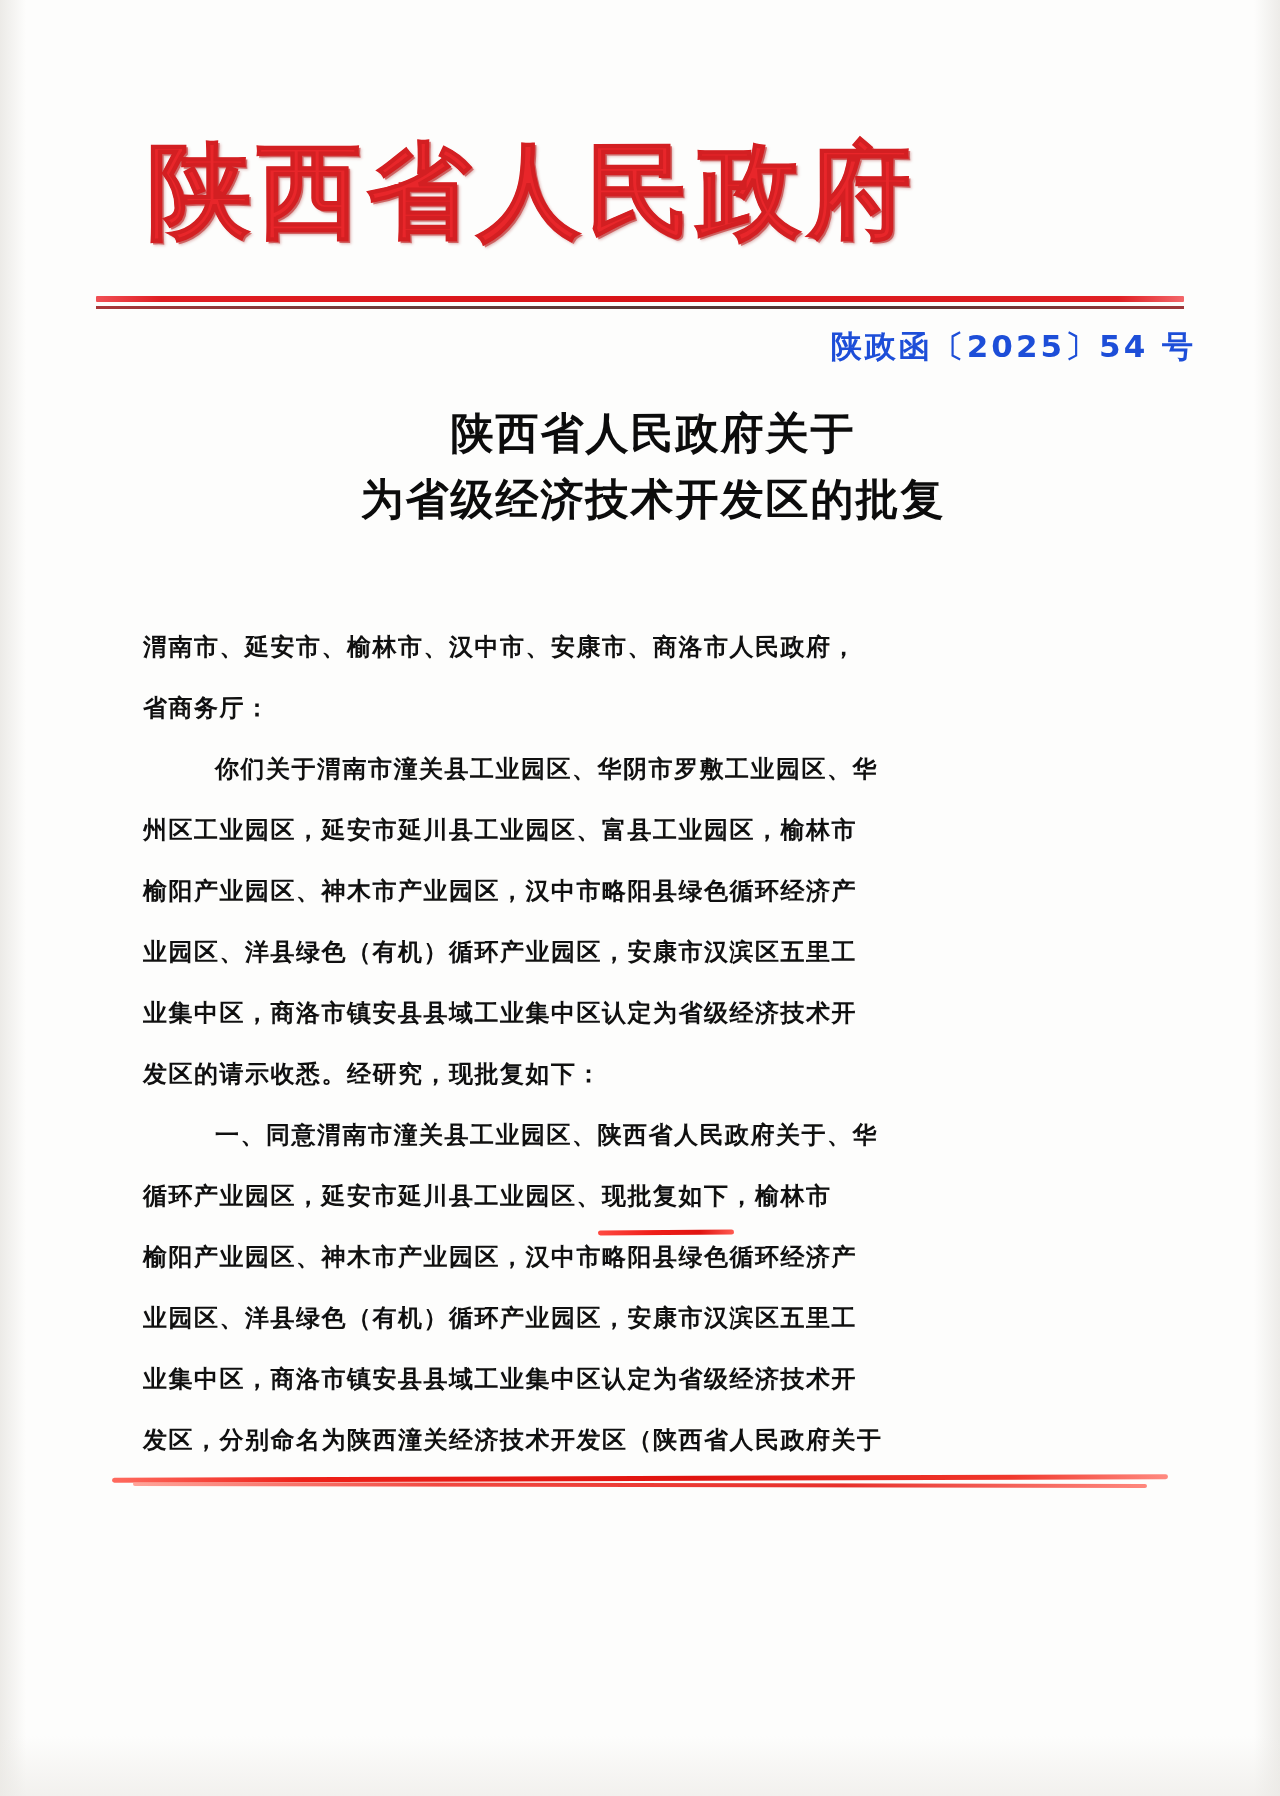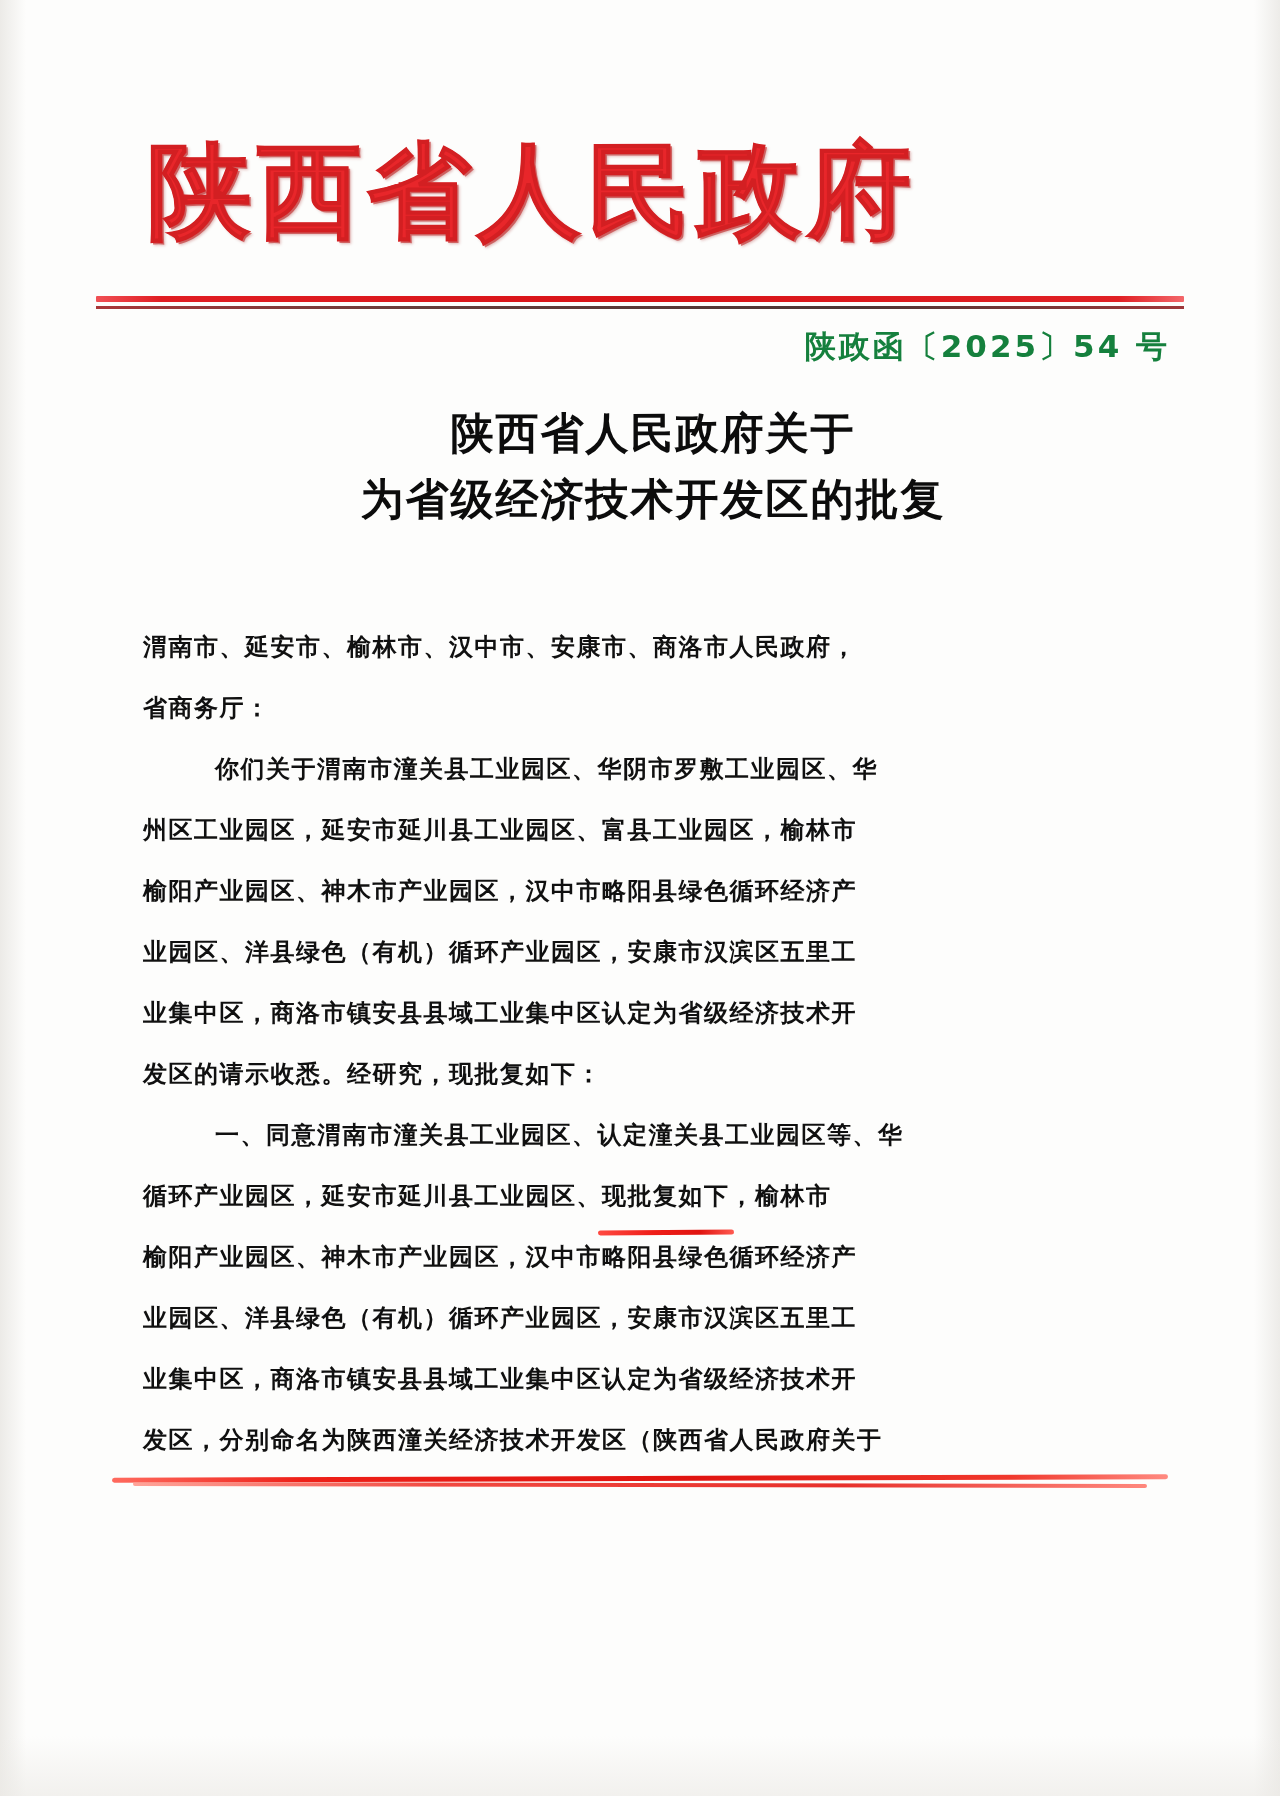--- a/index.html
+++ b/index.html
@@ -68,27 +68,27 @@
     opacity: 0.85;
   }
 
   
   .doc-number {
     position: absolute;
     top: 326px;
     left: 0;
     width: 1280px;
     text-align: right;
-    padding-right: 110px;
+    padding-right: 84px;
     box-sizing: border-box;
     font-family: "DejaVu Sans", "Liberation Sans", sans-serif;
     font-size: 31px;
     font-weight: 700;
     letter-spacing: 3px;
-    color: #15803d;
+    color: #1d4ed8;
   }
 
   
   .doc-title {
     position: absolute;
     top: 400px;
     left: 17px;
     width: 1272px;
     text-align: center;
   }
@@ -223,21 +223,21 @@
     <div class="body-line">渭南市、延安市、榆林市、汉中市、安康市、商洛市人民政府，</div>
     <div class="body-line">省商务厅：</div>
 
     <div class="body-line indent">你们关于渭南市潼关县工业园区、华阴市罗敷工业园区、华</div>
     <div class="body-line">州区工业园区，延安市延川县工业园区、富县工业园区，榆林市</div>
     <div class="body-line">榆阳产业园区、神木市产业园区，汉中市略阳县绿色循环经济产</div>
     <div class="body-line">业园区、洋县绿色（有机）循环产业园区，安康市汉滨区五里工</div>
     <div class="body-line">业集中区，商洛市镇安县县域工业集中区认定为省级经济技术开</div>
     <div class="body-line">发区的请示收悉。经研究，现批复如下：</div>
 
-    <div class="body-line indent">一、同意渭南市潼关县工业园区、认定潼关县工业园区等、华</div>
+    <div class="body-line indent">一、同意渭南市潼关县工业园区、陕西省人民政府关于、华</div>
 
     <div class="body-line"><span>循环产业园区，延安市延川县工业园区、</span><span class="hl-underline">现批复如下</span><span>，榆林市</span></div>
 
     <div class="body-line">榆阳产业园区、神木市产业园区，汉中市略阳县绿色循环经济产</div>
     <div class="body-line">业园区、洋县绿色（有机）循环产业园区，安康市汉滨区五里工</div>
     <div class="body-line">业集中区，商洛市镇安县县域工业集中区认定为省级经济技术开</div>
     <div class="body-line">发区，分别命名为陕西潼关经济技术开发区（陕西省人民政府关于</div>
   </div>
 
   <div class="bottom-rule">

